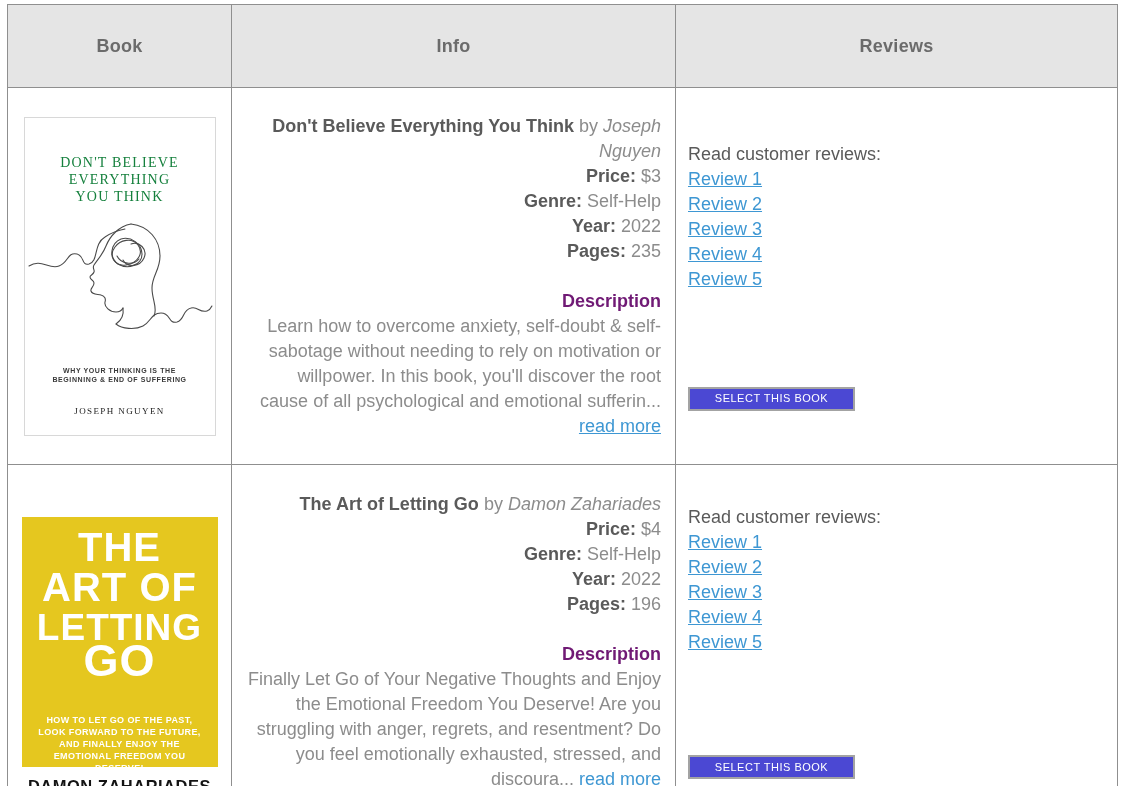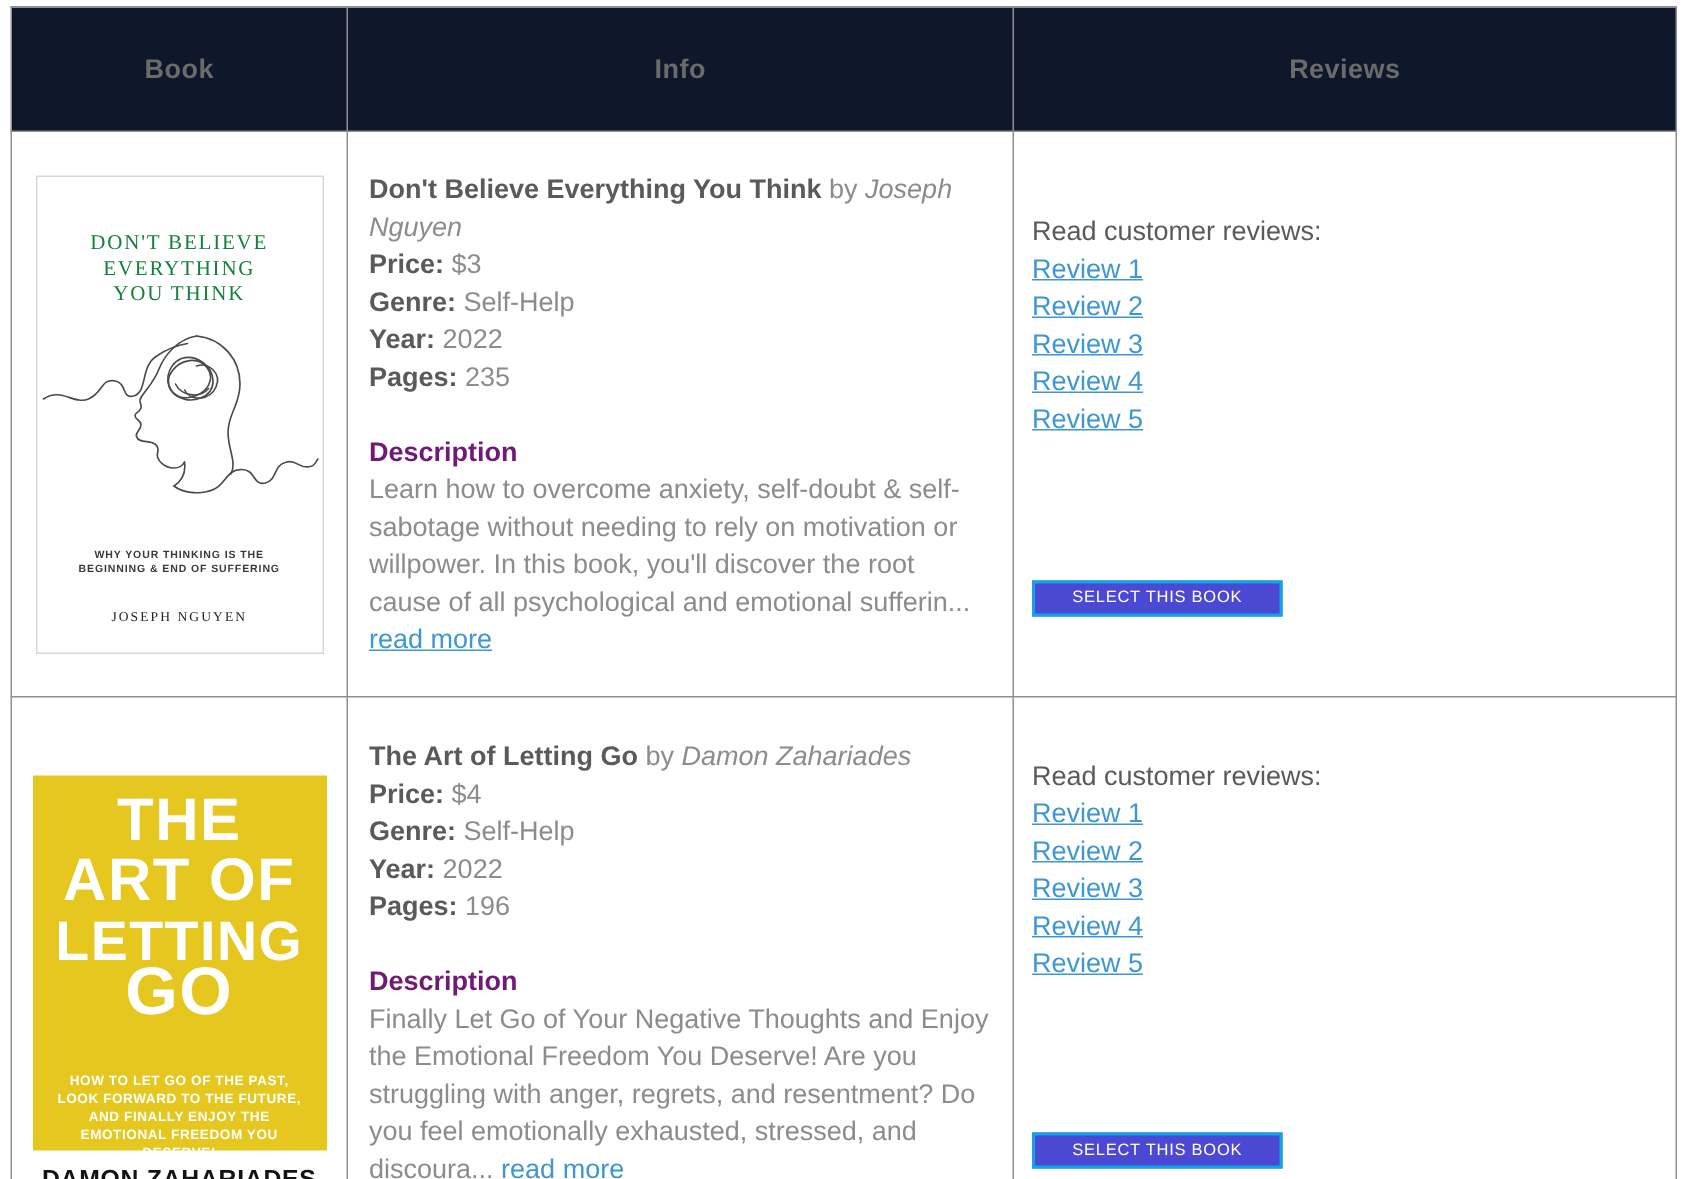--- a/index.html
+++ b/index.html
@@ -6,40 +6,40 @@
   body{
     width:1125px;height:786px;overflow:hidden;position:relative;
     font-family:"Liberation Sans",sans-serif;
   }
   table.book-table{
     position:absolute;left:7px;top:4px;width:1110px;
     border-collapse:collapse;table-layout:fixed;background:#fff;
   }
   th,td{border:1px solid #8f8f8f;}
   th{
-    background:#0f172a;height:80px;font-size:18px;font-weight:bold;
+    background:#e5e5e5;height:80px;font-size:18px;font-weight:bold;
     color:#6b6b6b;text-align:center;letter-spacing:.3px;
   }
   td{vertical-align:middle;}
   tr.row-1 td{height:374px;}
   tr.row-2 td{height:352px;}
   td.book-cell{text-align:center;}
-  td.info-cell{padding:0 14px;font-size:18px;line-height:25px;color:#8c8c8c;text-align:left;}
+  td.info-cell{padding:0 14px;font-size:18px;line-height:25px;color:#8c8c8c;text-align:right;}
   td.reviews-cell{padding:0 12px;font-size:18px;line-height:25px;text-align:left;}
   .b{font-weight:bold;color:#5a5a5a;}
   em.author{font-style:italic;color:#8c8c8c;}
   .desc-heading{font-weight:bold;color:#701a75;margin-top:25px;}
   a.link{color:#3e97d3;text-decoration:underline;cursor:pointer;}
   .reviews-heading{font-weight:normal;color:#5a5a5a;}
   .review-link{display:block;width:max-content;}
   .spacer-1{height:95px;}
   .spacer-2{height:100px;}
   button.select-btn{
     display:block;width:167px;height:24px;background:#4b48d3;color:#ffffff;
-    border:2px solid #0ea5e9;font-family:"Liberation Sans",sans-serif;
+    border:2px solid #a3a3a3;font-family:"Liberation Sans",sans-serif;
     font-size:11px;letter-spacing:.5px;line-height:1;cursor:pointer;padding:0;
   }
   
   .cover1{
     position:relative;display:inline-block;width:190px;height:317px;
     background:#ffffff;border:1px solid #d8d8d8;vertical-align:middle;
   }
   .c1-title{
     position:absolute;top:36px;left:0;width:100%;text-align:center;
     font-family:"Liberation Serif","DejaVu Serif",serif;

